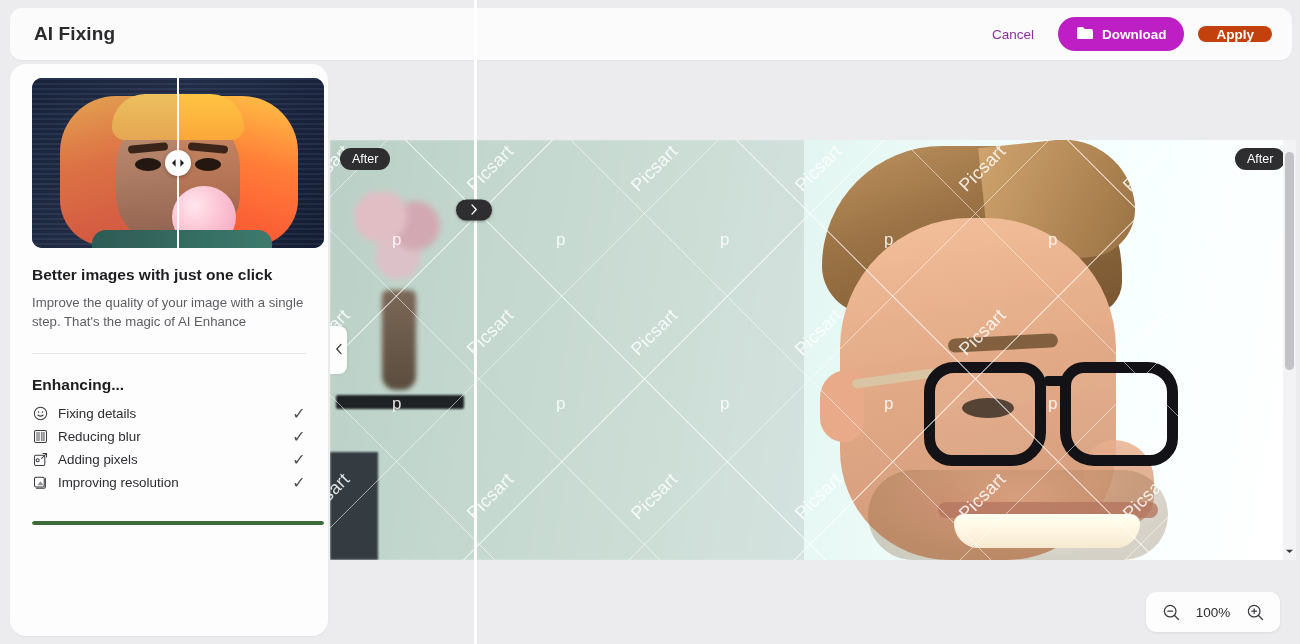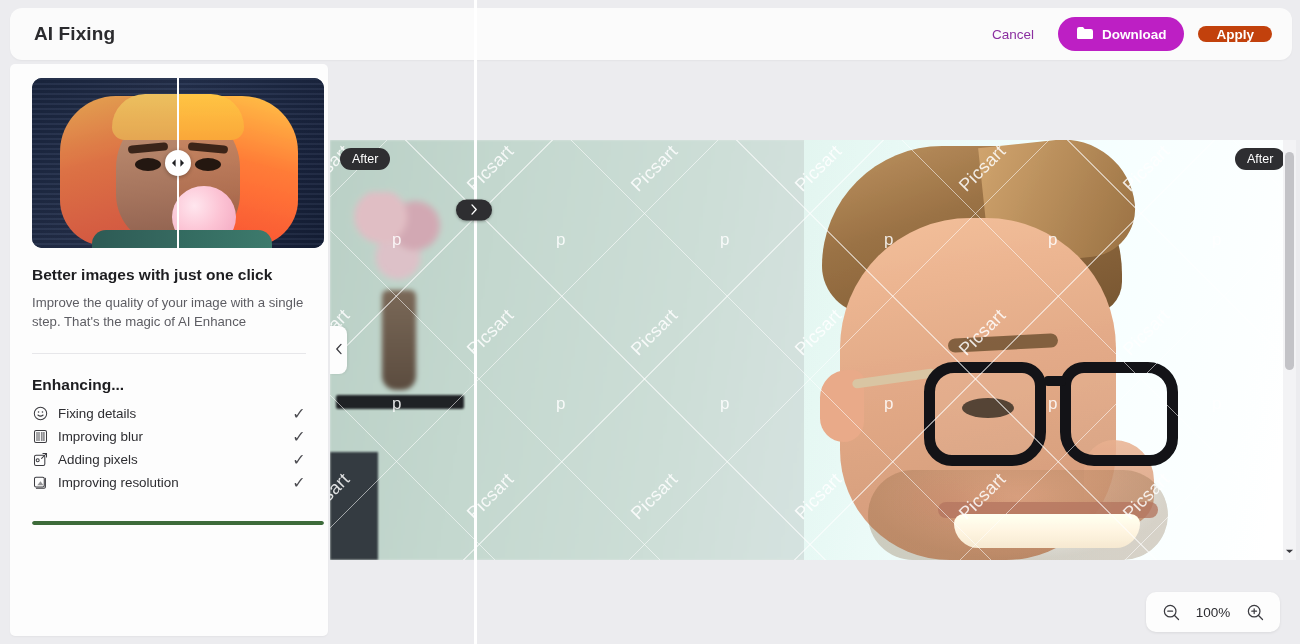--- a/index.html
+++ b/index.html
@@ -79,21 +79,21 @@
     font-family: inherit;
   }
   .dl-icon { display: block; }
 
   
   .sidebar {
     position: absolute;
     left: 10px; top: 64px;
     width: 318px; height: 572px;
     background: #fdfdfd;
-    border-radius: 5px;
+    border-radius: 16px;
     padding: 14px 22px 0 22px;
     overflow: hidden;
     box-shadow: 0 1px 2px rgba(0,0,0,0.04);
   }
 
   
   .preview {
     position: relative;
     width: 292px; height: 170px;
     border-radius: 10px;
@@ -605,21 +605,21 @@
 
       <div class="step">
         <span class="step-icon">
           <svg width="15" height="15" viewBox="0 0 16 16" aria-hidden="true">
             <rect x="1.6" y="1.6" width="12.8" height="12.8" rx="1.6" fill="none" stroke="#3b3b40" stroke-width="1.1"></rect>
             <rect x="3.2" y="3.2" width="4.4" height="9.6" fill="#3b3b40" opacity="0.45"></rect>
             <rect x="8.8" y="3.2" width="1.3" height="9.6" fill="#3b3b40" opacity="0.8"></rect>
             <rect x="11" y="3.2" width="1.3" height="9.6" fill="#3b3b40" opacity="0.8"></rect>
           </svg>
         </span>
-        <span class="step-label">Improving blur</span>
+        <span class="step-label">Reducing blur</span>
         <span class="step-check">✓</span>
       </div>
 
       <div class="step">
         <span class="step-icon">
           <svg width="15" height="15" viewBox="0 0 16 16" aria-hidden="true">
             <rect x="1.6" y="3.4" width="11" height="11" rx="1.6" fill="none" stroke="#3b3b40" stroke-width="1.1"></rect>
             <circle cx="5" cy="8.8" r="1.6" fill="none" stroke="#3b3b40" stroke-width="1.1"></circle>
             <path d="M10.6 1.6 h3.8 v3.8" fill="none" stroke="#3b3b40" stroke-width="1.1" stroke-linecap="round"></path>
             <path d="M9.2 6.8 l5.2 -5.2" fill="none" stroke="#3b3b40" stroke-width="1.1" stroke-linecap="round"></path>

